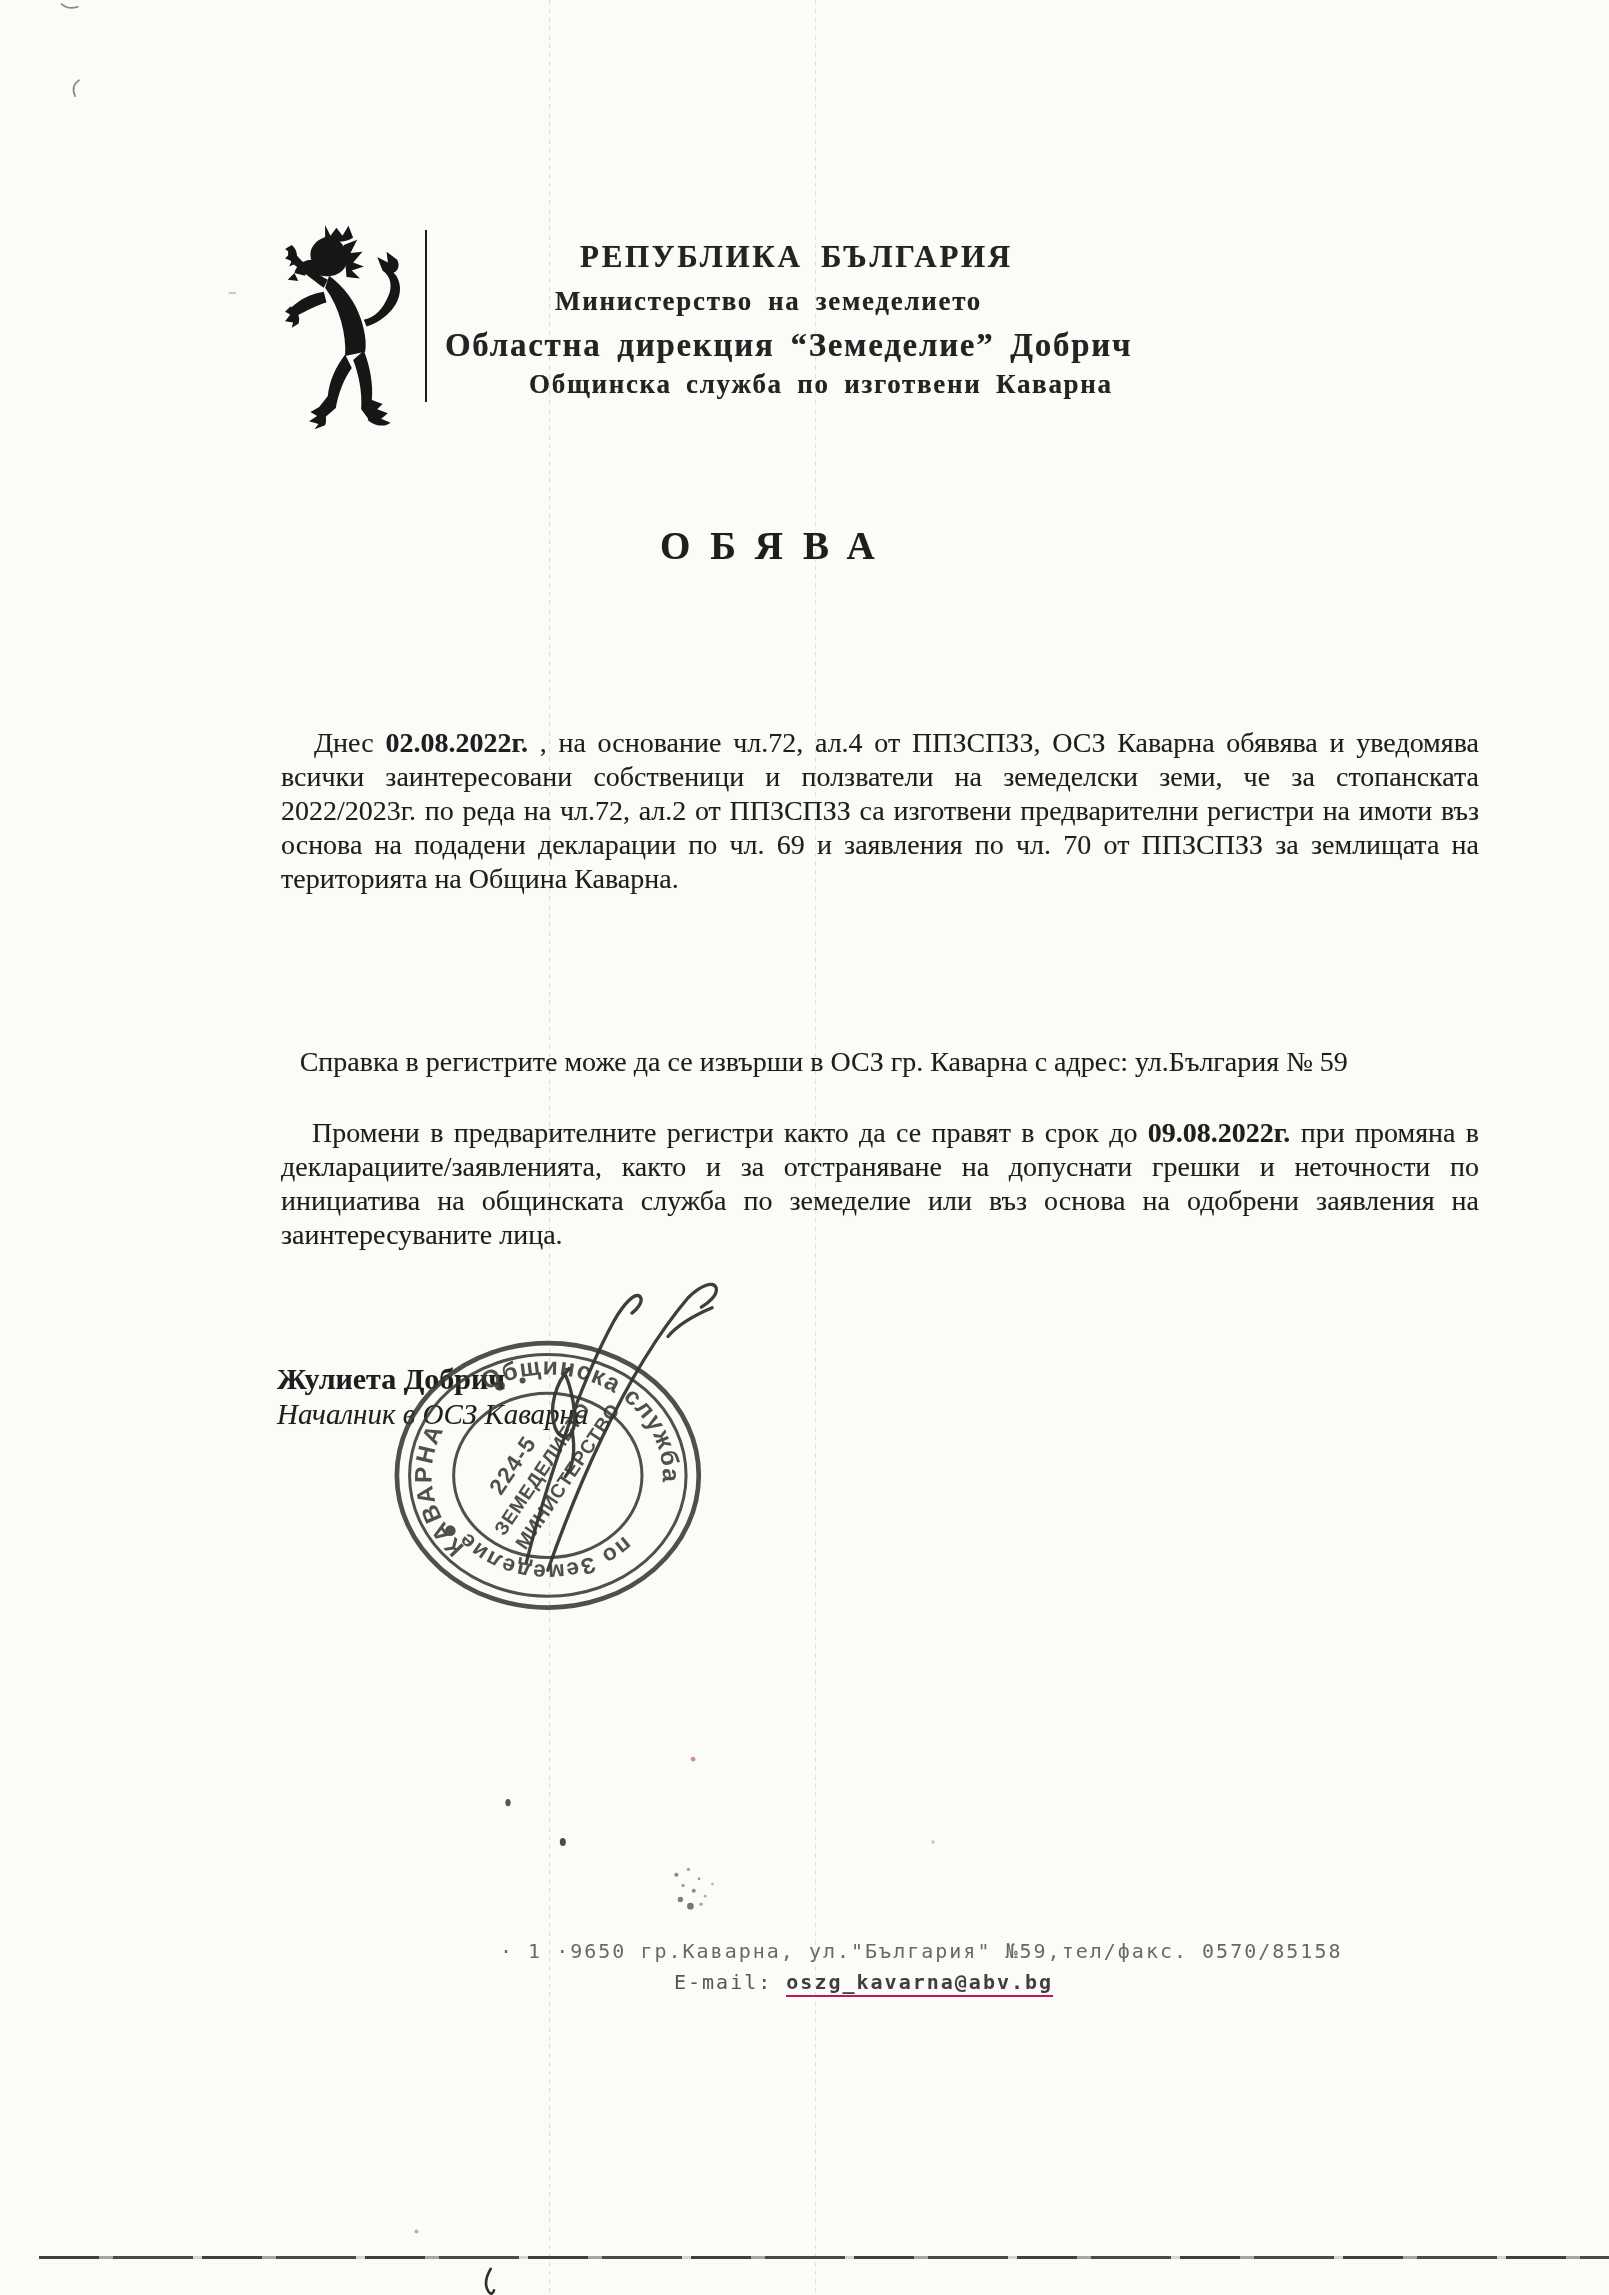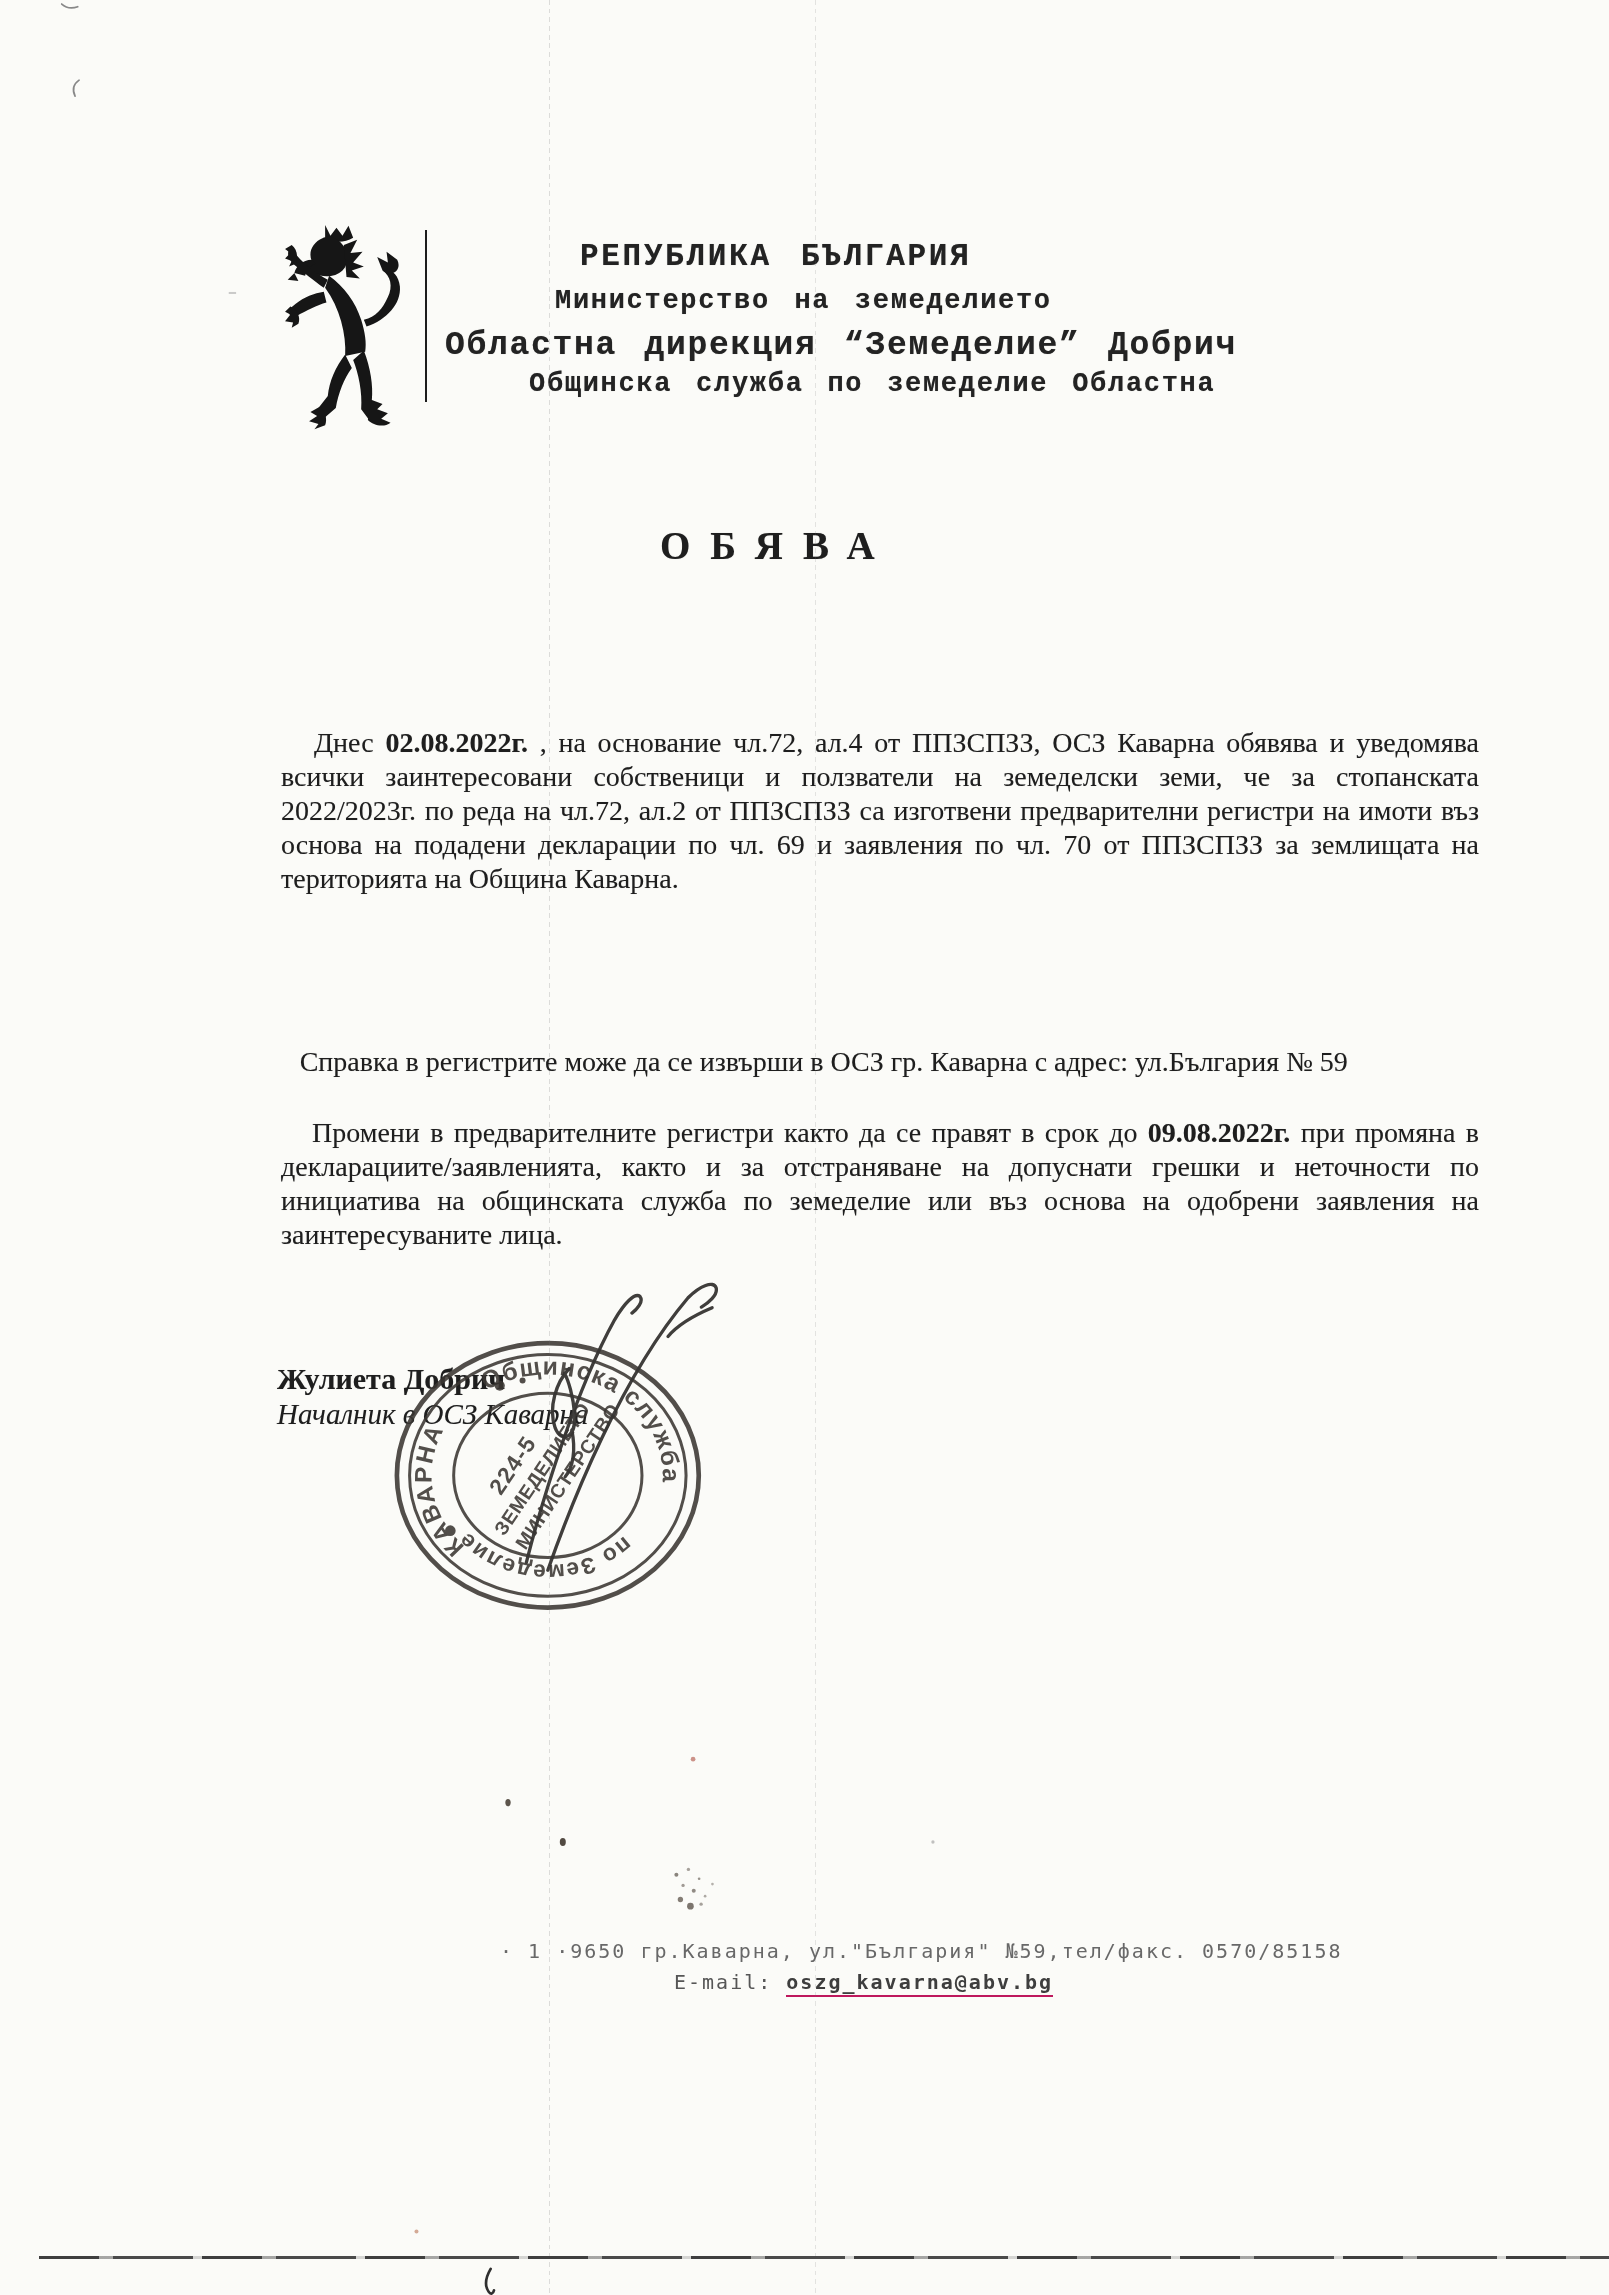--- a/index.html
+++ b/index.html
@@ -4,21 +4,21 @@
 <style>
   html,body{margin:0;padding:0;background:#e8e8e6;}
   .page{
     position:relative;width:1610px;height:2295px;margin:0 auto;
     background:#fbfbf8;overflow:hidden;
     font-family:"Liberation Serif", serif;color:#1e1e1e;
   }
   .abs{position:absolute;}
   
   .hdr{
-    font-family:Liberation Mono, monospace;font-weight:bold;color:#232323;
+    font-family:Liberation Serif, serif;font-weight:bold;color:#232323;
     white-space:nowrap;text-shadow:0 0 0.7px rgba(20,20,20,.45);
   }
   .hdr-l1{left:580px;top:239px;font-size:31px;letter-spacing:2.7px;word-spacing:8px;}
   .hdr-l2{left:555px;top:286px;font-size:27px;letter-spacing:1.7px;word-spacing:6.7px;}
   .hdr-l3{left:445px;top:327px;font-size:33px;letter-spacing:1.7px;word-spacing:6px;}
   .hdr-l4{left:529px;top:369px;font-size:27px;letter-spacing:1.7px;word-spacing:6px;}
   .divider{left:425px;top:230px;width:2px;height:172px;background:#1d1d1d;}
   
   .doc-title{
     left:660px;top:523px;font-size:39px;font-weight:bold;letter-spacing:20px;
@@ -91,21 +91,21 @@
       <path d="M52,272 L38,280 L48,286 L36,294 L50,298 L44,306 L60,300 C64,290 60,278 52,272 Z"></path>
       <path d="M118,188 C128,214 132,240 130,262 L138,280 C142,290 134,296 126,292 L114,276 C116,250 110,222 102,202 Z"></path>
       <path d="M130,262 L146,268 L138,276 L154,282 L144,290 L158,296 C148,304 132,300 124,292 Z"></path>
     </g>
   </svg>
   <div class="abs divider"></div>
 
   <div class="abs hdr hdr-l1">РЕПУБЛИКА БЪЛГАРИЯ</div>
   <div class="abs hdr hdr-l2">Министерство на земеделието</div>
   <div class="abs hdr hdr-l3">Областна дирекция “Земеделие” Добрич</div>
-  <div class="abs hdr hdr-l4">Общинска служба по земеделие Областна</div>
+  <div class="abs hdr hdr-l4">Общинска служба по изготвени Каварна</div>
 
   <div class="abs doc-title">ОБЯВА</div>
 
   <div class="abs para p1"><span>Днес </span><span class="bold">02.08.2022г.</span><span> , на основание чл.72, ал.4 от ППЗСПЗЗ, ОСЗ Каварна обявява и уведомява всички заинтересовани собственици и ползватели на земеделски земи, че за стопанската 2022/2023г. по реда на чл.72, ал.2 от ППЗСПЗЗ са изготвени предварителни регистри на имоти въз основа на подадени декларации по чл. 69 и заявления по чл. 70 от ППЗСПЗЗ за землищата на територията на Община Каварна.</span></div>
   <div class="abs para p3">Справка в регистрите може да се извърши в ОСЗ  гр. Каварна с адрес: ул.България № 59</div>
   <div class="abs para p4"><span>Промени в предварителните регистри както да се правят в срок до </span><span class="bold">09.08.2022г.</span><span> при промяна в декларациите/заявленията, както и за отстраняване на допуснати грешки и неточности по инициатива на общинската служба по земеделие или въз основа на одобрени заявления на заинтересуваните лица.</span></div>
 
   <div class="abs sig-name">Жулиета Добрич</div>
   <div class="abs sig-role">Началник в ОСЗ Каварна</div>
 

